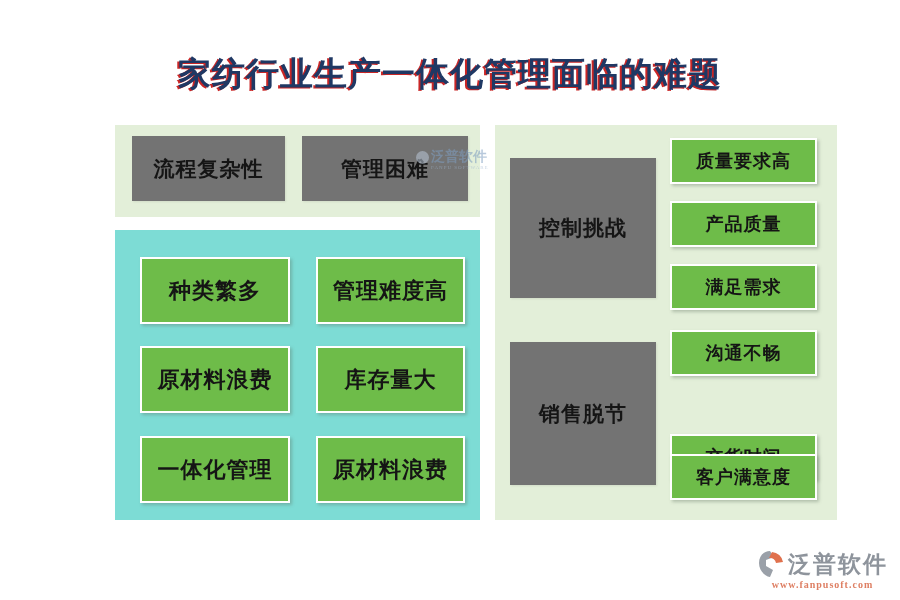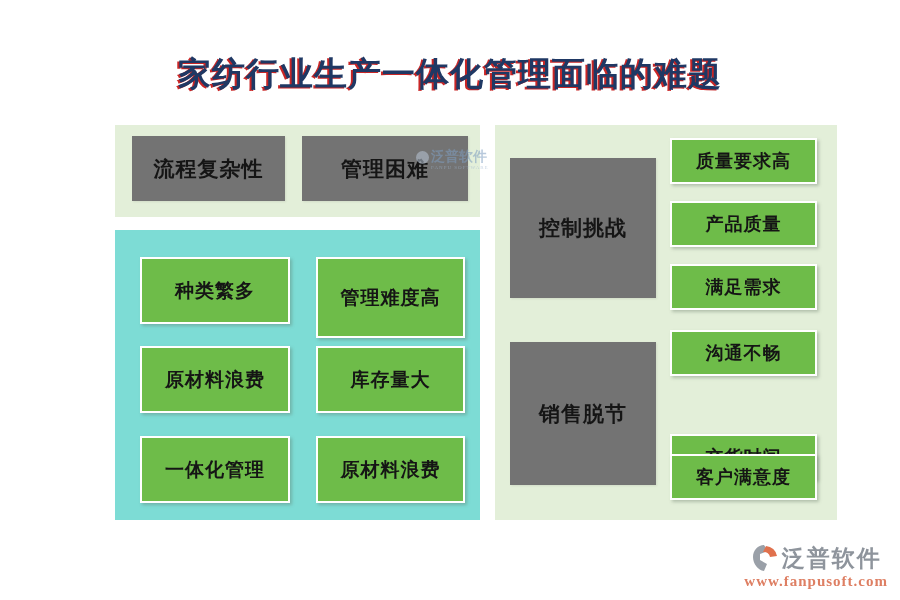--- a/index.html
+++ b/index.html
@@ -46,21 +46,21 @@
   }
 
   .green-box {
     position: absolute;
     background: #6ebc49;
     border: 2px solid #ffffff;
     box-shadow: 2px 2px 3px rgba(90,110,90,0.35);
     display: flex;
     align-items: center;
     justify-content: center;
-    font-size: 19px;
+    font-size: 22px;
     font-weight: bold;
     color: #151515;
     letter-spacing: 1px;
   }
   .green-box.small { font-size: 18px; }
 
   .watermark {
     position: absolute;
     left: 416px; top: 150px;
     width: 80px;
@@ -108,42 +108,42 @@
     gap: 3px;
   }
   .footer-logo .brand-text {
     font-size: 23px;
     font-weight: bold;
     color: #8e949c;
     letter-spacing: 2px;
     line-height: 1;
   }
   .footer-logo .brand-url {
-    font-size: 15px;
+    font-size: 10px;
     font-weight: bold;
     color: #de7f63;
     letter-spacing: 1px;
     margin-top: 1px;
     font-family: "Liberation Serif", "DejaVu Serif", serif;
   }
 </style>
 </head>
 <body>
 
 <div id="canvas">
 
   <div class="page-title">家纺行业生产一体化管理面临的难题</div>
 
   <div class="panel light-green" style="left:115px; top:125px; width:365px; height:92px;"></div>
   <div class="white-box" style="left:132px; top:136px; width:153px; height:65px;">流程复杂性</div>
   <div class="white-box" style="left:302px; top:136px; width:166px; height:65px;">管理困难</div>
 
   <div class="panel teal" style="left:115px; top:230px; width:365px; height:290px;"></div>
   <div class="green-box" style="left:140px; top:257px; width:150px; height:67px;">种类繁多</div>
-  <div class="green-box" style="left:316px; top:257px; width:149px; height:81px;">管理难度高</div>
+  <div class="green-box" style="left:316px; top:257px; width:149px; height:67px;">管理难度高</div>
   <div class="green-box" style="left:140px; top:346px; width:150px; height:67px;">原材料浪费</div>
   <div class="green-box" style="left:316px; top:346px; width:149px; height:67px;">库存量大</div>
   <div class="green-box" style="left:140px; top:436px; width:150px; height:67px;">一体化管理</div>
   <div class="green-box" style="left:316px; top:436px; width:149px; height:67px;">原材料浪费</div>
 
   <div class="panel light-green" style="left:495px; top:125px; width:342px; height:395px;"></div>
 
   <div class="white-box" style="left:510px; top:158px; width:146px; height:140px;">控制挑战</div>
   <div class="green-box small" style="left:670px; top:138px; width:147px; height:46px;">质量要求高</div>
   <div class="green-box small" style="left:670px; top:201px; width:147px; height:46px;">产品质量</div>

